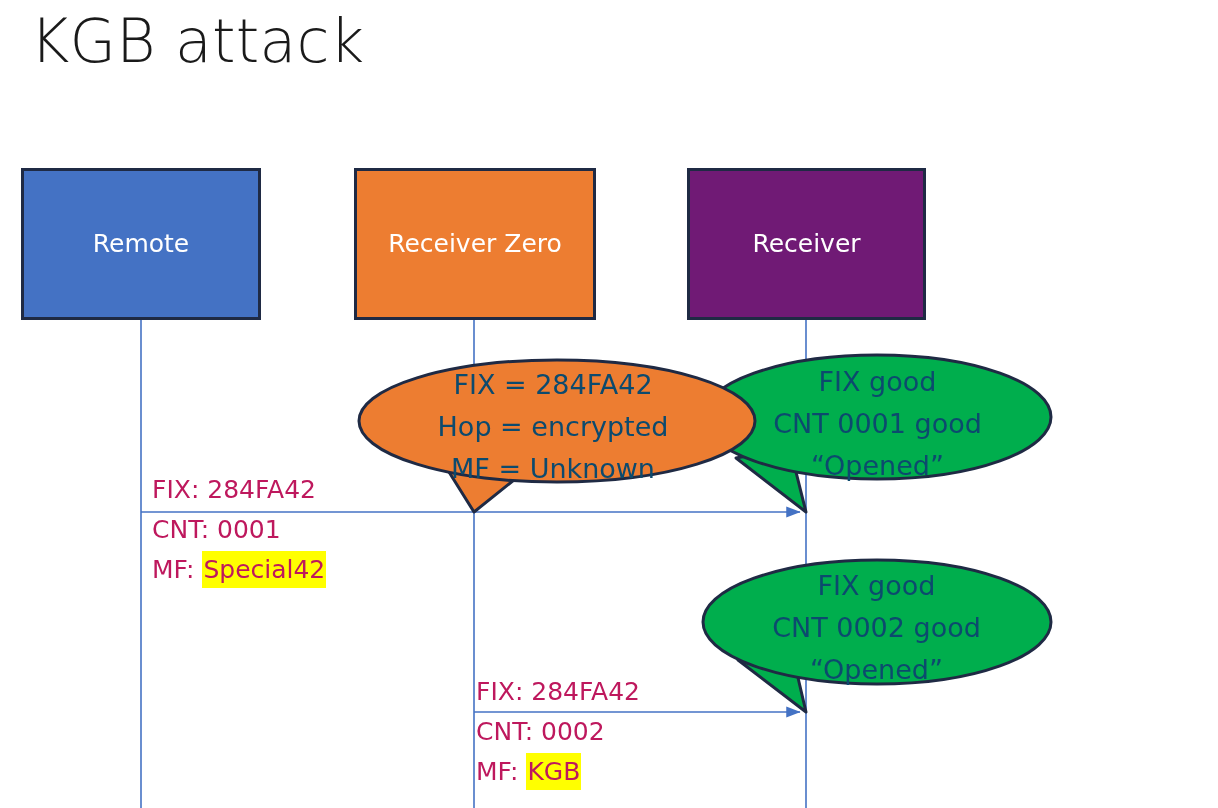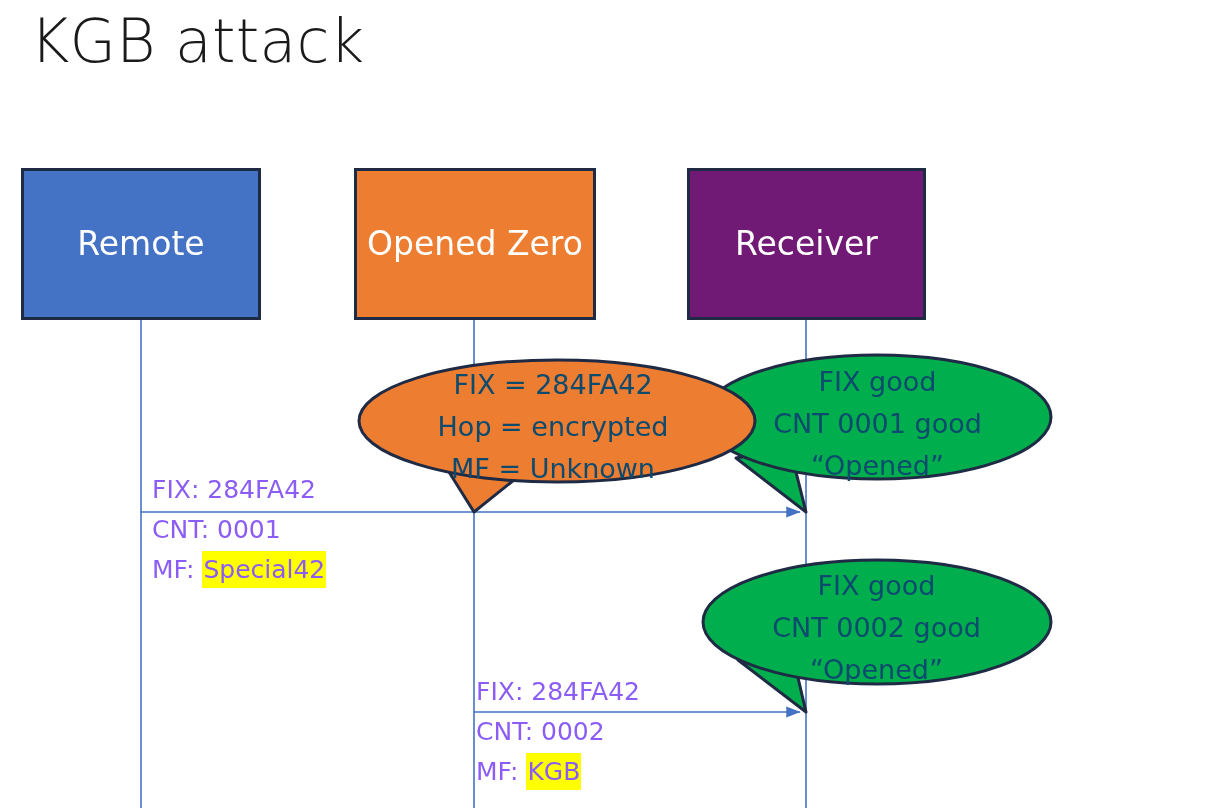--- a/index.html
+++ b/index.html
@@ -43,36 +43,36 @@
   .actor-box {
     position: absolute;
     border: 3px solid #1f2a44;
     box-sizing: border-box;
     display: flex;
     align-items: center;
     justify-content: center;
   }
   .actor-label {
     color: #ffffff;
-    font-size: 33px;
+    font-size: 25px;
     font-family: "DejaVu Sans", sans-serif;
     font-weight: 400;
     text-align: center;
     line-height: 1.1;
   }
   #actor-remote   { left: 21px;  top: 168px; width: 240px; height: 152px; background: #4472C4; }
   #actor-flipper  { left: 354px; top: 168px; width: 242px; height: 152px; background: #ED7D31; }
   #actor-receiver { left: 687px; top: 168px; width: 239px; height: 152px; background: #701a75; }
 
   
   .msg-block {
     position: absolute;
     font-size: 25px;
     font-family: "DejaVu Sans", sans-serif;
-    color: #8b5cf6;
+    color: #be185d;
     line-height: 40px;
     white-space: nowrap;
   }
   .msg-line { display: block; }
   .hl {
     background: #FFFF00;
     padding: 4px 1px;
     text-align: center;
   }
   #msg-1 { left: 152px; top: 470px; }
@@ -129,21 +129,21 @@
       <path d="M 738,660 L 806,712 L 792,652 Z" fill="#00AE4D" stroke="#1F2A44" stroke-width="3" stroke-linejoin="round"></path>
       <ellipse cx="877" cy="622" rx="174" ry="62" fill="#00AE4D" stroke="#1F2A44" stroke-width="3"></ellipse>
     </g>
   </svg>
 
   <div class="actor-box" id="actor-remote">
     <span class="actor-label">Remote</span>
   </div>
 
   <div class="actor-box" id="actor-flipper">
-    <span class="actor-label">Opened Zero</span>
+    <span class="actor-label">Receiver Zero</span>
   </div>
 
   <div class="actor-box" id="actor-receiver">
     <span class="actor-label">Receiver</span>
   </div>
 
   <div class="callout-text" id="callout-text-flipper">
     <span class="msg-line">FIX = 284FA42</span>
     <span class="msg-line">Hop = encrypted</span>
     <span class="msg-line">MF = Unknown</span>

